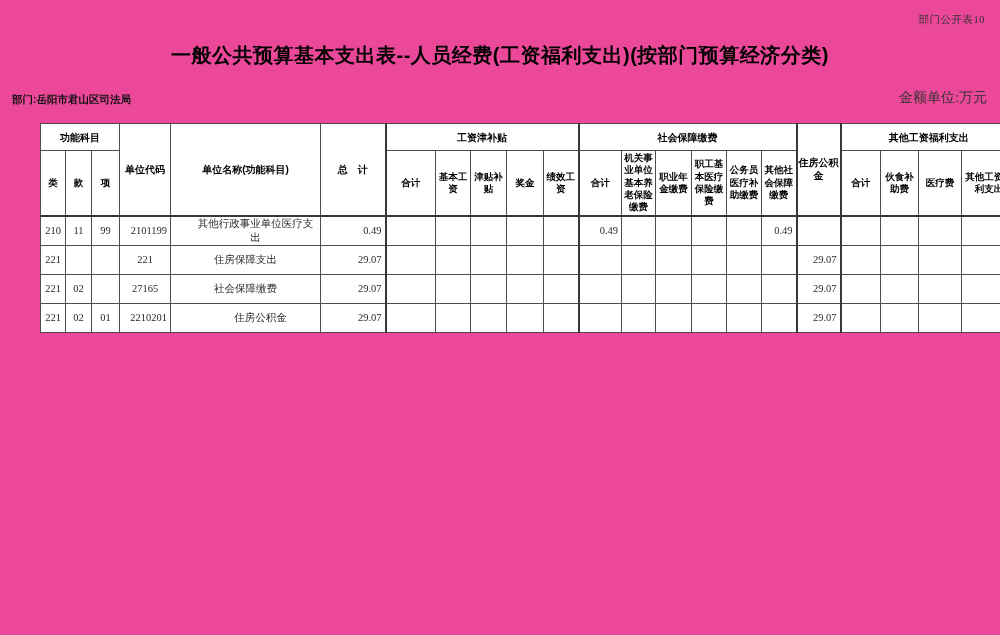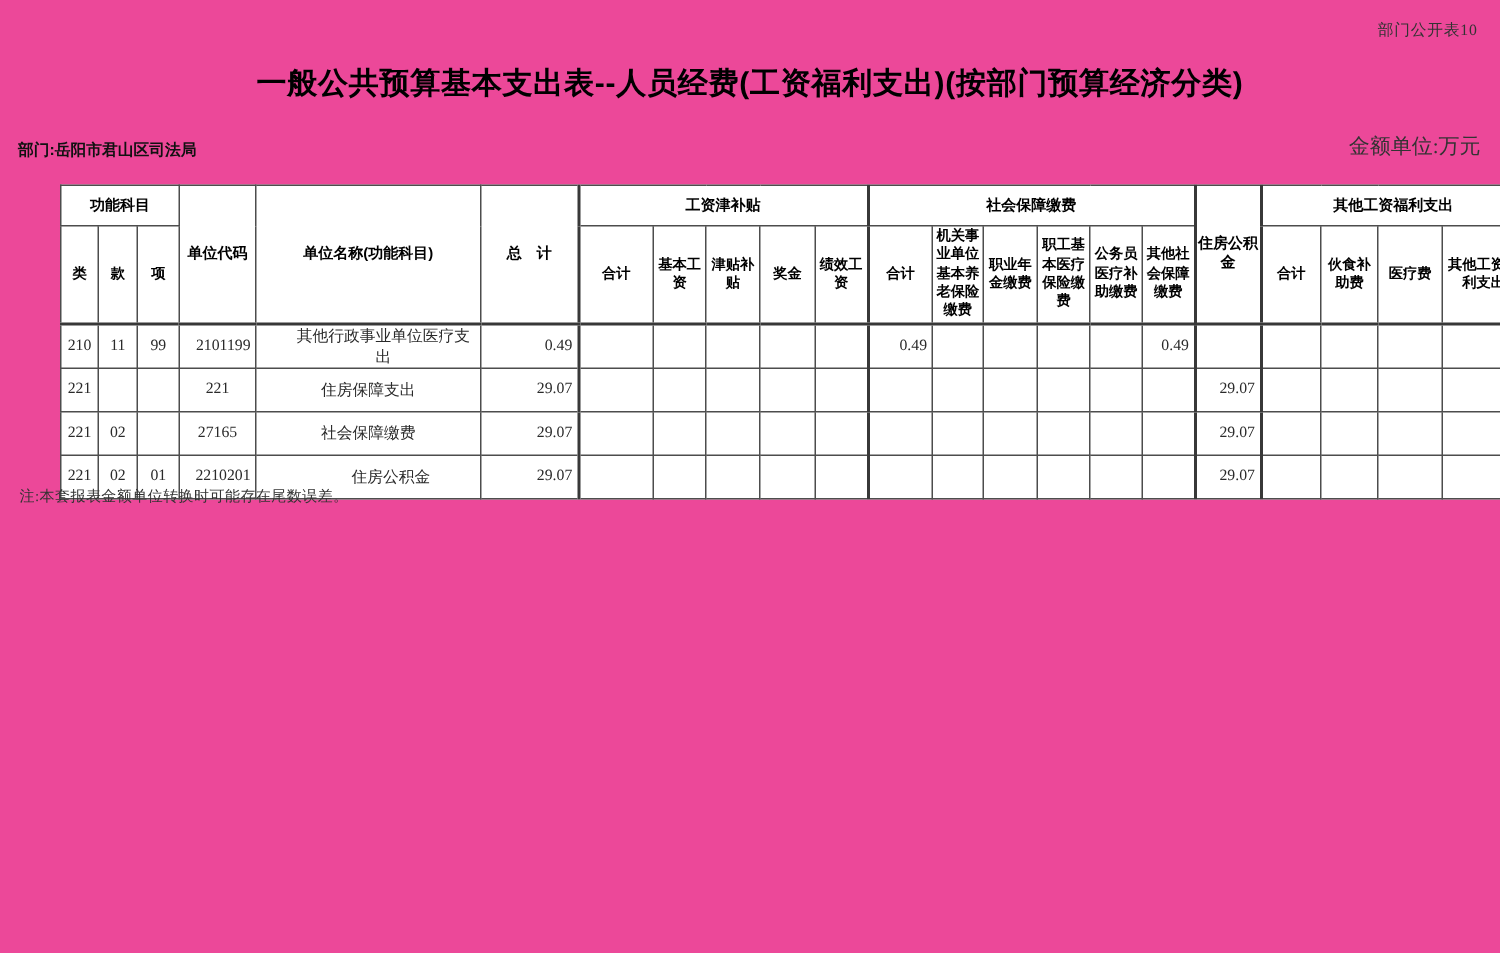--- a/index.html
+++ b/index.html
@@ -221,15 +221,14 @@
             <td class="r gb">29.07</td>
             <td class="r gb"></td>
             <td class="r"></td>
             <td class="r"></td>
             <td class="r"></td>
           </tr>
         </tbody>
     </table>
   </div>
 
-  <div class="note">注:本套报表金额单位转换时可能存在尾数误差。</div>
 
 </div>
 
 </body></html>

